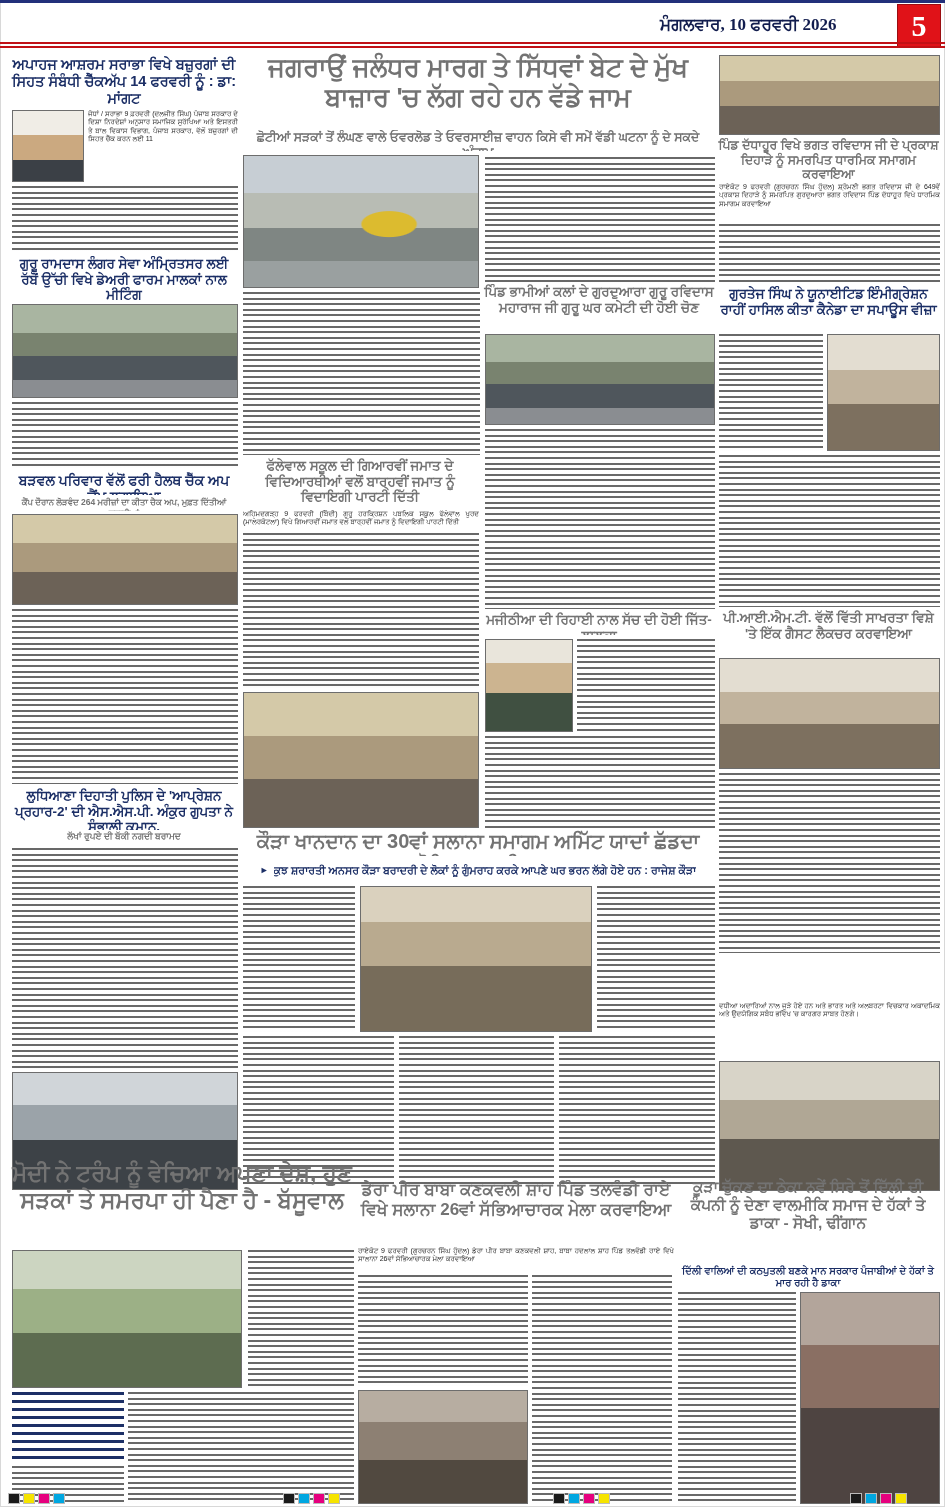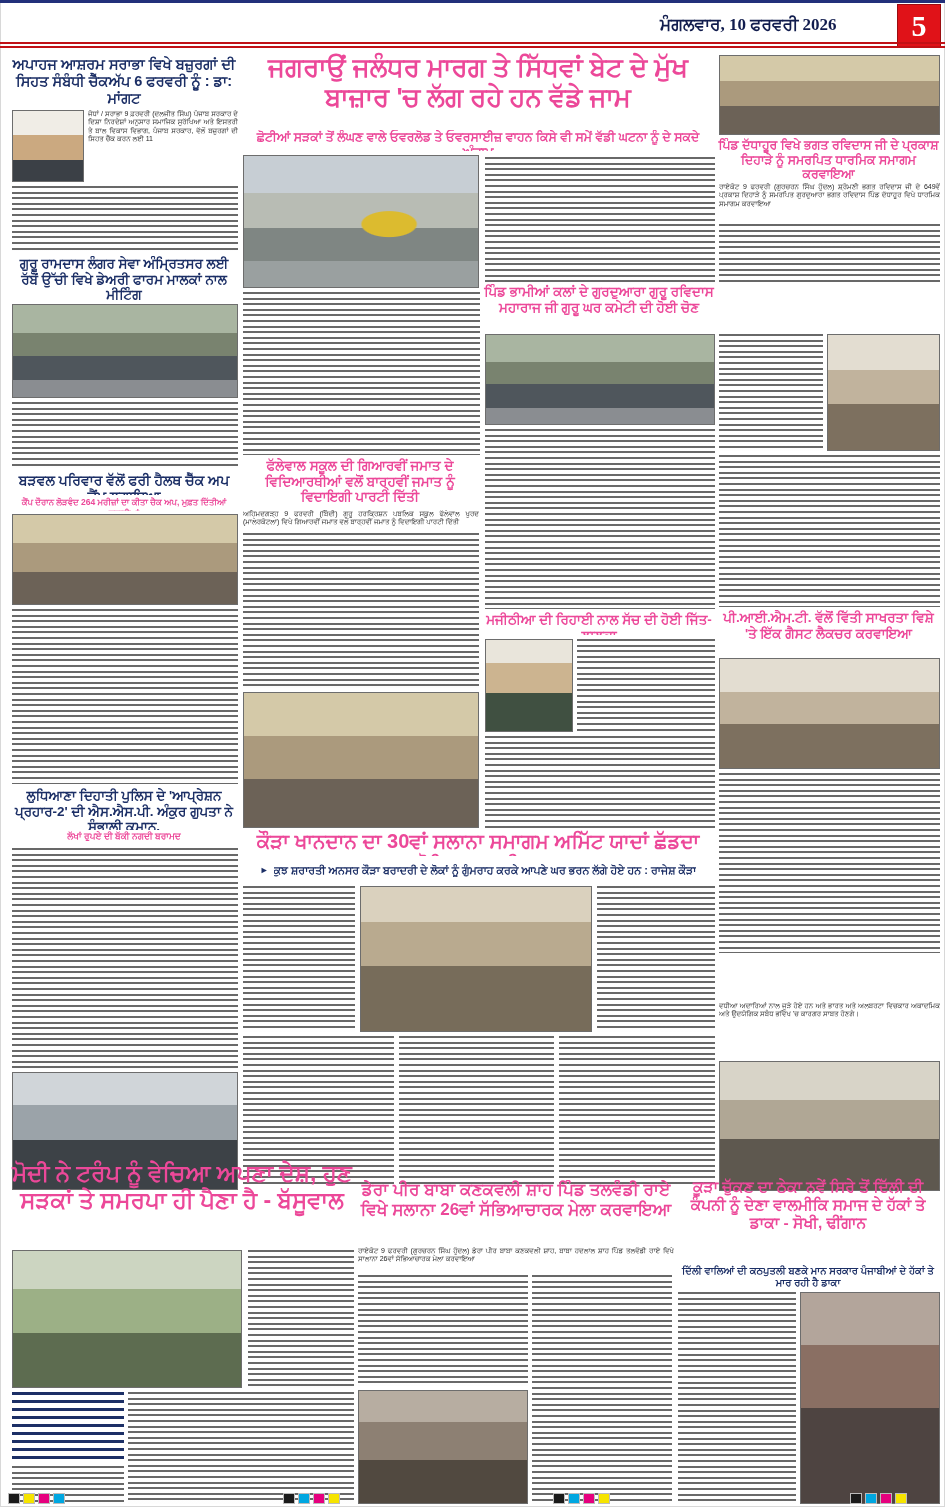--- a/index.html
+++ b/index.html
@@ -15,21 +15,21 @@
         border-bottom:7px solid transparent;display:inline-block;position:relative;top:-8px;}
   .flagpole{width:2px;height:26px;background:#2b3c8f;display:inline-block;margin-left:-2px;}
   .dateline{color:#121d4e;font-family:"Liberation Serif","DejaVu Serif",serif;font-weight:bold;
         font-size:17px;}
   .pagebox{background:#e01218;color:#fff;font-family:"Liberation Serif","DejaVu Serif",serif;
         font-weight:bold;font-size:30px;display:flex;align-items:center;justify-content:center;
         border:1px solid #9a0d11;}
   .redrule{background:#c11116;box-shadow:0 4px 0 #c11116;}
   
   .hl{font-weight:bold;text-align:center;overflow:hidden;line-height:1.16;}
-  .navy{color:#1c2f66;} .blk{color:#ec4899;}
+  .navy{color:#1c2f66;} .blk{color:#737373;}
   .s13{font-size:12.5px;} .s14{font-size:13.5px;} .s15{font-size:14.5px;}
   .s16{font-size:15.5px;} .s17{font-size:17px;} .s20{font-size:20px;}
   .s24{font-size:23px;} .s27{font-size:26px;}
   .subhd{font-weight:bold;text-align:center;overflow:hidden;}
   
   .lead{font-size:7px;line-height:1.18;color:#1d1d1d;text-align:justify;overflow:hidden;}
   .tx{background:repeating-linear-gradient(180deg,#474747 0 2px,#fdfdfd 2px 5.6px);opacity:.82;}
   .tx-bold{background:repeating-linear-gradient(180deg,#1c2f66 0 3.2px,#ffffff 3.2px 8px);}
   
   .ph{border:1px solid #6d6d6d;box-sizing:border-box;}
@@ -60,21 +60,21 @@
   <div class="abs dateline" style="left:660px;top:15px;width:225px;height:24px">ਮੰਗਲਵਾਰ, 10 ਫਰਵਰੀ 2026</div>
   <div class="abs pagebox" style="left:897px;top:4px;width:42px;height:41px">5</div>
   <div class="abs redrule" style="left:0;top:42px;width:945px;height:2px"></div>
 
   <div class="abs hl blk s27" style="left:240px;top:52px;width:476px;height:76px">ਜਗਰਾਉਂ ਜਲੰਧਰ ਮਾਰਗ ਤੇ ਸਿੱਧਵਾਂ ਬੇਟ ਦੇ ਮੁੱਖ ਬਾਜ਼ਾਰ 'ਚ ਲੱਗ ਰਹੇ ਹਨ ਵੱਡੇ ਜਾਮ</div>
   <div class="abs subhd blk" style="left:240px;top:130px;width:476px;height:21px;font-size:12.5px">ਛੋਟੀਆਂ ਸੜਕਾਂ ਤੋਂ ਲੰਘਣ ਵਾਲੇ ਓਵਰਲੋਡ ਤੇ ਓਵਰਸਾਈਜ਼ ਵਾਹਨ ਕਿਸੇ ਵੀ ਸਮੇਂ ਵੱਡੀ ਘਟਨਾ ਨੂੰ ਦੇ ਸਕਦੇ ਅੰਜਾਮ</div>
   <div class="abs ph ph-street" style="left:243px;top:155px;width:236px;height:133px"></div>
   <div class="abs tx" style="left:485px;top:157px;width:230px;height:126px"></div>
   <div class="abs tx" style="left:243px;top:292px;width:237px;height:163px"></div>
 
-  <div class="abs hl navy s15" style="left:10px;top:56px;width:228px;height:50px">ਅਪਾਹਜ ਆਸ਼ਰਮ ਸਰਾਭਾ ਵਿਖੇ ਬਜ਼ੁਰਗਾਂ ਦੀ ਸਿਹਤ ਸੰਬੰਧੀ ਚੈੱਕਅੱਪ 6 ਫਰਵਰੀ ਨੂੰ : ਡਾ: ਮਾਂਗਟ</div>
+  <div class="abs hl navy s15" style="left:10px;top:56px;width:228px;height:50px">ਅਪਾਹਜ ਆਸ਼ਰਮ ਸਰਾਭਾ ਵਿਖੇ ਬਜ਼ੁਰਗਾਂ ਦੀ ਸਿਹਤ ਸੰਬੰਧੀ ਚੈੱਕਅੱਪ 14 ਫਰਵਰੀ ਨੂੰ : ਡਾ: ਮਾਂਗਟ</div>
   <div class="abs ph ph-turban" style="left:12px;top:110px;width:72px;height:72px"></div>
   <div class="abs lead" style="left:88px;top:110px;width:150px;height:72px">ਜੋਧਾਂ / ਸਰਾਭਾ 9 ਫ਼ਰਵਰੀ (ਦਲਜੀਤ ਸਿੰਘ) ਪੰਜਾਬ ਸਰਕਾਰ ਦੇ ਦਿਸ਼ਾ ਨਿਰਦੇਸ਼ਾਂ ਅਨੁਸਾਰ ਸਮਾਜਿਕ ਸੁਰੱਖਿਆ ਅਤੇ ਇਸਤਰੀ ਤੇ ਬਾਲ ਵਿਕਾਸ ਵਿਭਾਗ, ਪੰਜਾਬ ਸਰਕਾਰ, ਵੱਲੋਂ ਬਜ਼ੁਰਗਾਂ ਦੀ ਸਿਹਤ ਚੈੱਕ ਕਰਨ ਲਈ 11</div>
   <div class="abs tx" style="left:12px;top:186px;width:226px;height:65px"></div>
 
   <div class="abs hl navy s14" style="left:10px;top:256px;width:228px;height:46px">ਗੁਰੂ ਰਾਮਦਾਸ ਲੰਗਰ ਸੇਵਾ ਅੰਮ੍ਰਿਤਸਰ ਲਈ ਰੱਬੋਂ ਉੱਚੀ ਵਿਖੇ ਡੇਅਰੀ ਫਾਰਮ ਮਾਲਕਾਂ ਨਾਲ ਮੀਟਿੰਗ</div>
   <div class="abs ph ph-outdoor" style="left:12px;top:304px;width:226px;height:94px"></div>
   <div class="abs tx" style="left:12px;top:402px;width:226px;height:66px"></div>
 
   <div class="abs hl navy" style="left:10px;top:472px;width:228px;height:23px;font-size:14px">ਬੜਵਲ ਪਰਿਵਾਰ ਵੱਲੋਂ ਫਰੀ ਹੈਲਥ ਚੈੱਕ ਅਪ ਕੈਂਪ ਲਗਾਇਆ</div>
   <div class="abs subhd blk" style="left:10px;top:497px;width:228px;height:14px;font-size:8.5px">ਕੈਂਪ ਦੌਰਾਨ ਲੋੜਵੰਦ 264 ਮਰੀਜ਼ਾਂ ਦਾ ਕੀਤਾ ਚੈਕ ਅਪ, ਮੁਫ਼ਤ ਦਿੱਤੀਆਂ ਦਵਾਈਆਂ</div>
@@ -98,20 +98,21 @@
   <div class="abs hl blk s14" style="left:483px;top:612px;width:232px;height:23px">ਮਜੀਠੀਆ ਦੀ ਰਿਹਾਈ ਨਾਲ ਸੱਚ ਦੀ ਹੋਈ ਜਿੱਤ- ਲਾਲਕਾ</div>
   <div class="abs ph ph-portrait" style="left:485px;top:639px;width:88px;height:93px"></div>
   <div class="abs tx" style="left:577px;top:639px;width:138px;height:93px"></div>
   <div class="abs tx" style="left:485px;top:736px;width:230px;height:92px"></div>
 
   <div class="abs ph ph-warm" style="left:719px;top:55px;width:221px;height:80px"></div>
   <div class="abs hl blk s13" style="left:717px;top:138px;width:223px;height:42px">ਪਿੰਡ ਦੱਧਾਹੂਰ ਵਿਖੇ ਭਗਤ ਰਵਿਦਾਸ ਜੀ ਦੇ ਪ੍ਰਕਾਸ਼ ਦਿਹਾੜੇ ਨੂੰ ਸਮਰਪਿਤ ਧਾਰਮਿਕ ਸਮਾਗਮ ਕਰਵਾਇਆ</div>
   <div class="abs lead" style="left:719px;top:183px;width:221px;height:38px">ਰਾਏਕੋਟ 9 ਫਰਵਰੀ (ਗੁਰਚਰਨ ਸਿੰਘ ਹੁੰਦਲ) ਸ਼੍ਰੋਮਣੀ ਭਗਤ ਰਵਿਦਾਸ ਜੀ ਦੇ 649ਵੇਂ ਪ੍ਰਕਾਸ਼ ਦਿਹਾੜੇ ਨੂੰ ਸਮਰਪਿਤ ਗੁਰਦੁਆਰਾ ਭਗਤ ਰਵਿਦਾਸ ਪਿੰਡ ਦੱਧਾਹੂਰ ਵਿਖੇ ਧਾਰਮਿਕ ਸਮਾਗਮ ਕਰਵਾਇਆ</div>
   <div class="abs tx" style="left:719px;top:224px;width:221px;height:58px"></div>
 
+  <div class="abs hl navy s14" style="left:717px;top:286px;width:223px;height:45px">ਗੁਰਤੇਜ ਸਿੰਘ ਨੇ ਯੂਨਾਈਟਿਡ ਇੰਮੀਗ੍ਰੇਸ਼ਨ ਰਾਹੀਂ ਹਾਸਿਲ ਕੀਤਾ ਕੈਨੇਡਾ ਦਾ ਸਪਾਊਸ ਵੀਜ਼ਾ</div>
   <div class="abs tx" style="left:719px;top:334px;width:104px;height:117px"></div>
   <div class="abs ph ph-indoor" style="left:827px;top:334px;width:113px;height:117px"></div>
   <div class="abs tx" style="left:719px;top:455px;width:221px;height:152px"></div>
 
   <div class="abs hl blk s14" style="left:717px;top:610px;width:223px;height:45px">ਪੀ.ਆਈ.ਐਮ.ਟੀ. ਵੱਲੋਂ ਵਿੱਤੀ ਸਾਖਰਤਾ ਵਿਸ਼ੇ 'ਤੇ ਇੱਕ ਗੈਸਟ ਲੈਕਚਰ ਕਰਵਾਇਆ</div>
   <div class="abs ph ph-indoor" style="left:719px;top:658px;width:221px;height:111px"></div>
   <div class="abs tx" style="left:719px;top:773px;width:221px;height:180px"></div>
 
   <div class="abs lead" style="left:719px;top:1002px;width:221px;height:56px">ਵਧੀਆ ਅਦਾਰਿਆਂ ਨਾਲ ਜੁੜੇ ਹੋਏ ਹਨ ਅਤੇ ਭਾਰਤ ਅਤੇ ਅਲਬਰਟਾ ਵਿਚਕਾਰ ਅਕਾਦਮਿਕ ਅਤੇ ਉਦਯੋਗਿਕ ਸਬੰਧ ਭਵਿੱਖ 'ਚ ਕਾਰਗਰ ਸਾਬਤ ਹੋਣਗੇ।</div>
   <div class="abs ph ph-meeting" style="left:719px;top:1061px;width:221px;height:130px"></div>

